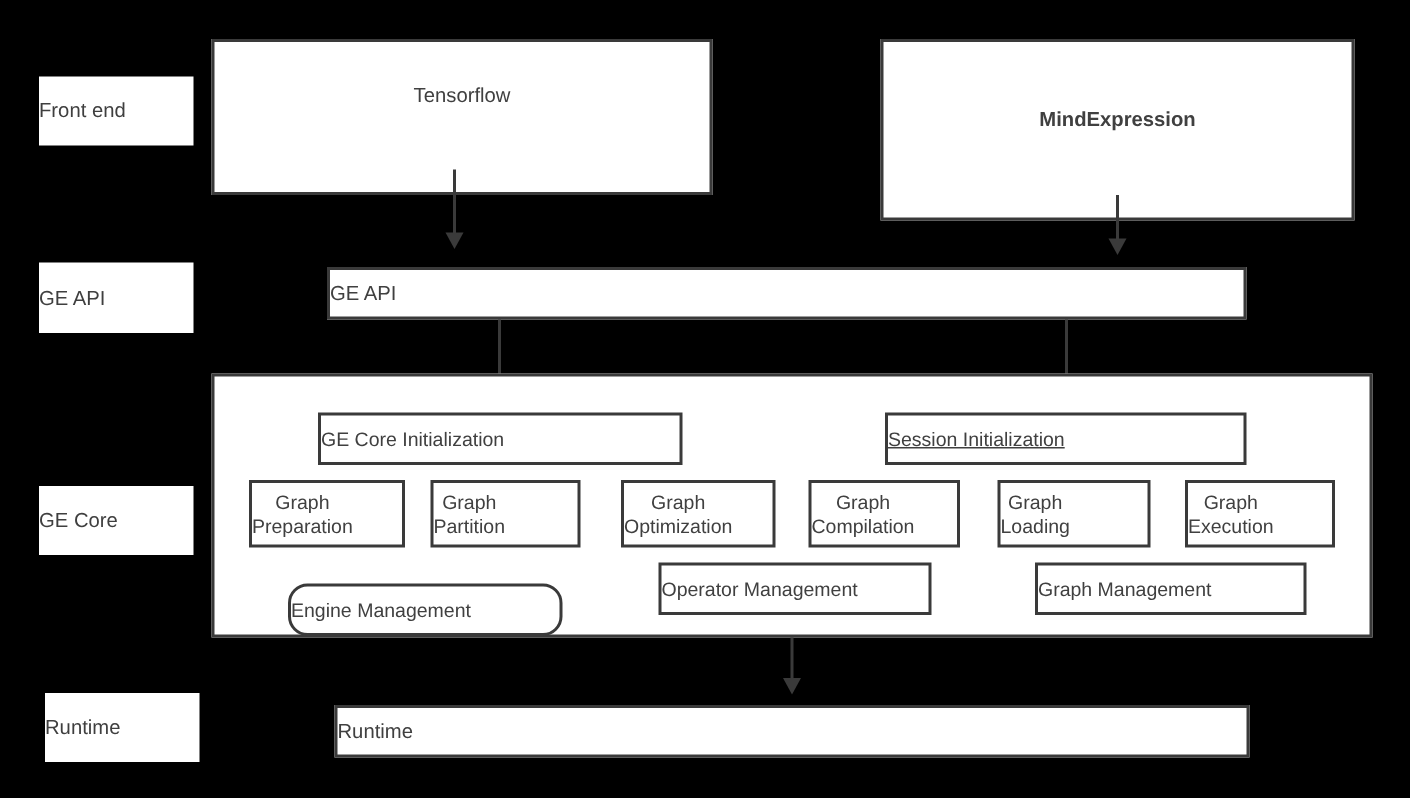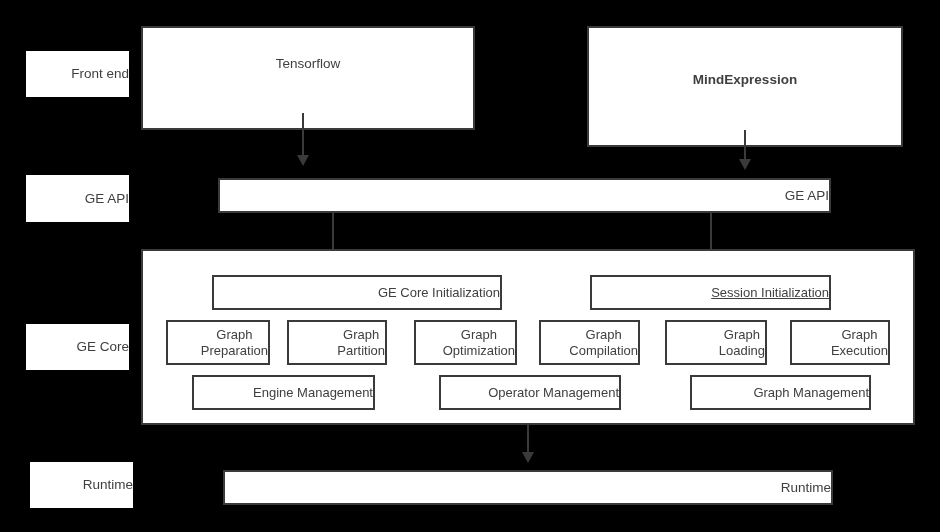--- a/index.html
+++ b/index.html
@@ -20,21 +20,21 @@
   }
   
   .box {
     position: absolute;
     background: #ffffff;
     border: 2px solid #3a3a3a;
     box-sizing: border-box;
     color: #404040;
     display: flex;
     align-items: center;
-    justify-content: flex-end;
+    justify-content: flex-start;
     text-align: center;
     line-height: 1.18;
     font-size: 13px;
     white-space: pre-line;
   }
   
   .stage-label {
     border: none;
     font-size: 13.5px;
     color: #3f3f3f;
@@ -83,21 +83,21 @@
 <div id="canvas">
 
   <div class="box stage-label" style="left:26px; top:51px; width:103px; height:46px;">
     <span>Front end</span>
   </div>
 
   <div class="box stage-label" style="left:26px; top:175px; width:103px; height:47px;">
     <span>GE API</span>
   </div>
 
-  <div class="box stage-label" style="left:26px; top:324px; width:103px; height:46px;padding-left:20px;">
+  <div class="box stage-label" style="left:26px; top:324px; width:103px; height:46px;">
     <span>GE Core</span>
   </div>
 
   <div class="box stage-label" style="left:30px; top:462px; width:103px; height:46px;">
     <span>Runtime</span>
   </div>
 
   <div class="box leaf-box" style="left:213px; top:81px; width:181px; height:32px;">
     <span>TF Adapter</span>
   </div>
@@ -121,21 +121,21 @@
   </div>
 
   <div class="arrow-line" style="left:332px; top:213px; height:43px;"></div>
   <div class="arrow-head" style="left:327px; top:255px;"></div>
 
   <div class="arrow-line" style="left:710px; top:213px; height:43px;"></div>
   <div class="arrow-head" style="left:705px; top:255px;"></div>
 
   <div class="box container-box" style="left:141px; top:249px; width:774px; height:176px;"></div>
 
-  <div class="box leaf-box" style="left:212px; top:275px; width:290px; height:35px;">
+  <div class="box leaf-box" style="left:212px; top:275px; width:243px; height:35px;">
     <span>GE Core Initialization</span>
   </div>
 
   <div class="box leaf-box" style="left:590px; top:275px; width:241px; height:35px;text-decoration:underline;">
     <span>Session Initialization</span>
   </div>
 
   <div class="box leaf-box" style="left:166px; top:320px; width:104px; height:45px;">
     <span>Graph
 Preparation</span>
@@ -159,21 +159,21 @@
   <div class="box leaf-box" style="left:665px; top:320px; width:102px; height:45px;">
     <span>Graph
 Loading</span>
   </div>
 
   <div class="box leaf-box" style="left:790px; top:320px; width:100px; height:45px;">
     <span>Graph
 Execution</span>
   </div>
 
-  <div class="box leaf-box wide-leaf" style="left:192px; top:375px; width:183px; height:35px;">
+  <div class="box leaf-box wide-leaf" style="left:192px; top:389px; width:183px; height:35px;border-radius:13px;">
     <span>Engine Management</span>
   </div>
 
   <div class="box leaf-box wide-leaf" style="left:690px; top:375px; width:181px; height:35px;">
     <span>Graph Management</span>
   </div>
 
   <div class="box leaf-box wide-leaf" style="left:439px; top:375px; width:182px; height:35px;">
     <span>Operator Management</span>
   </div>

